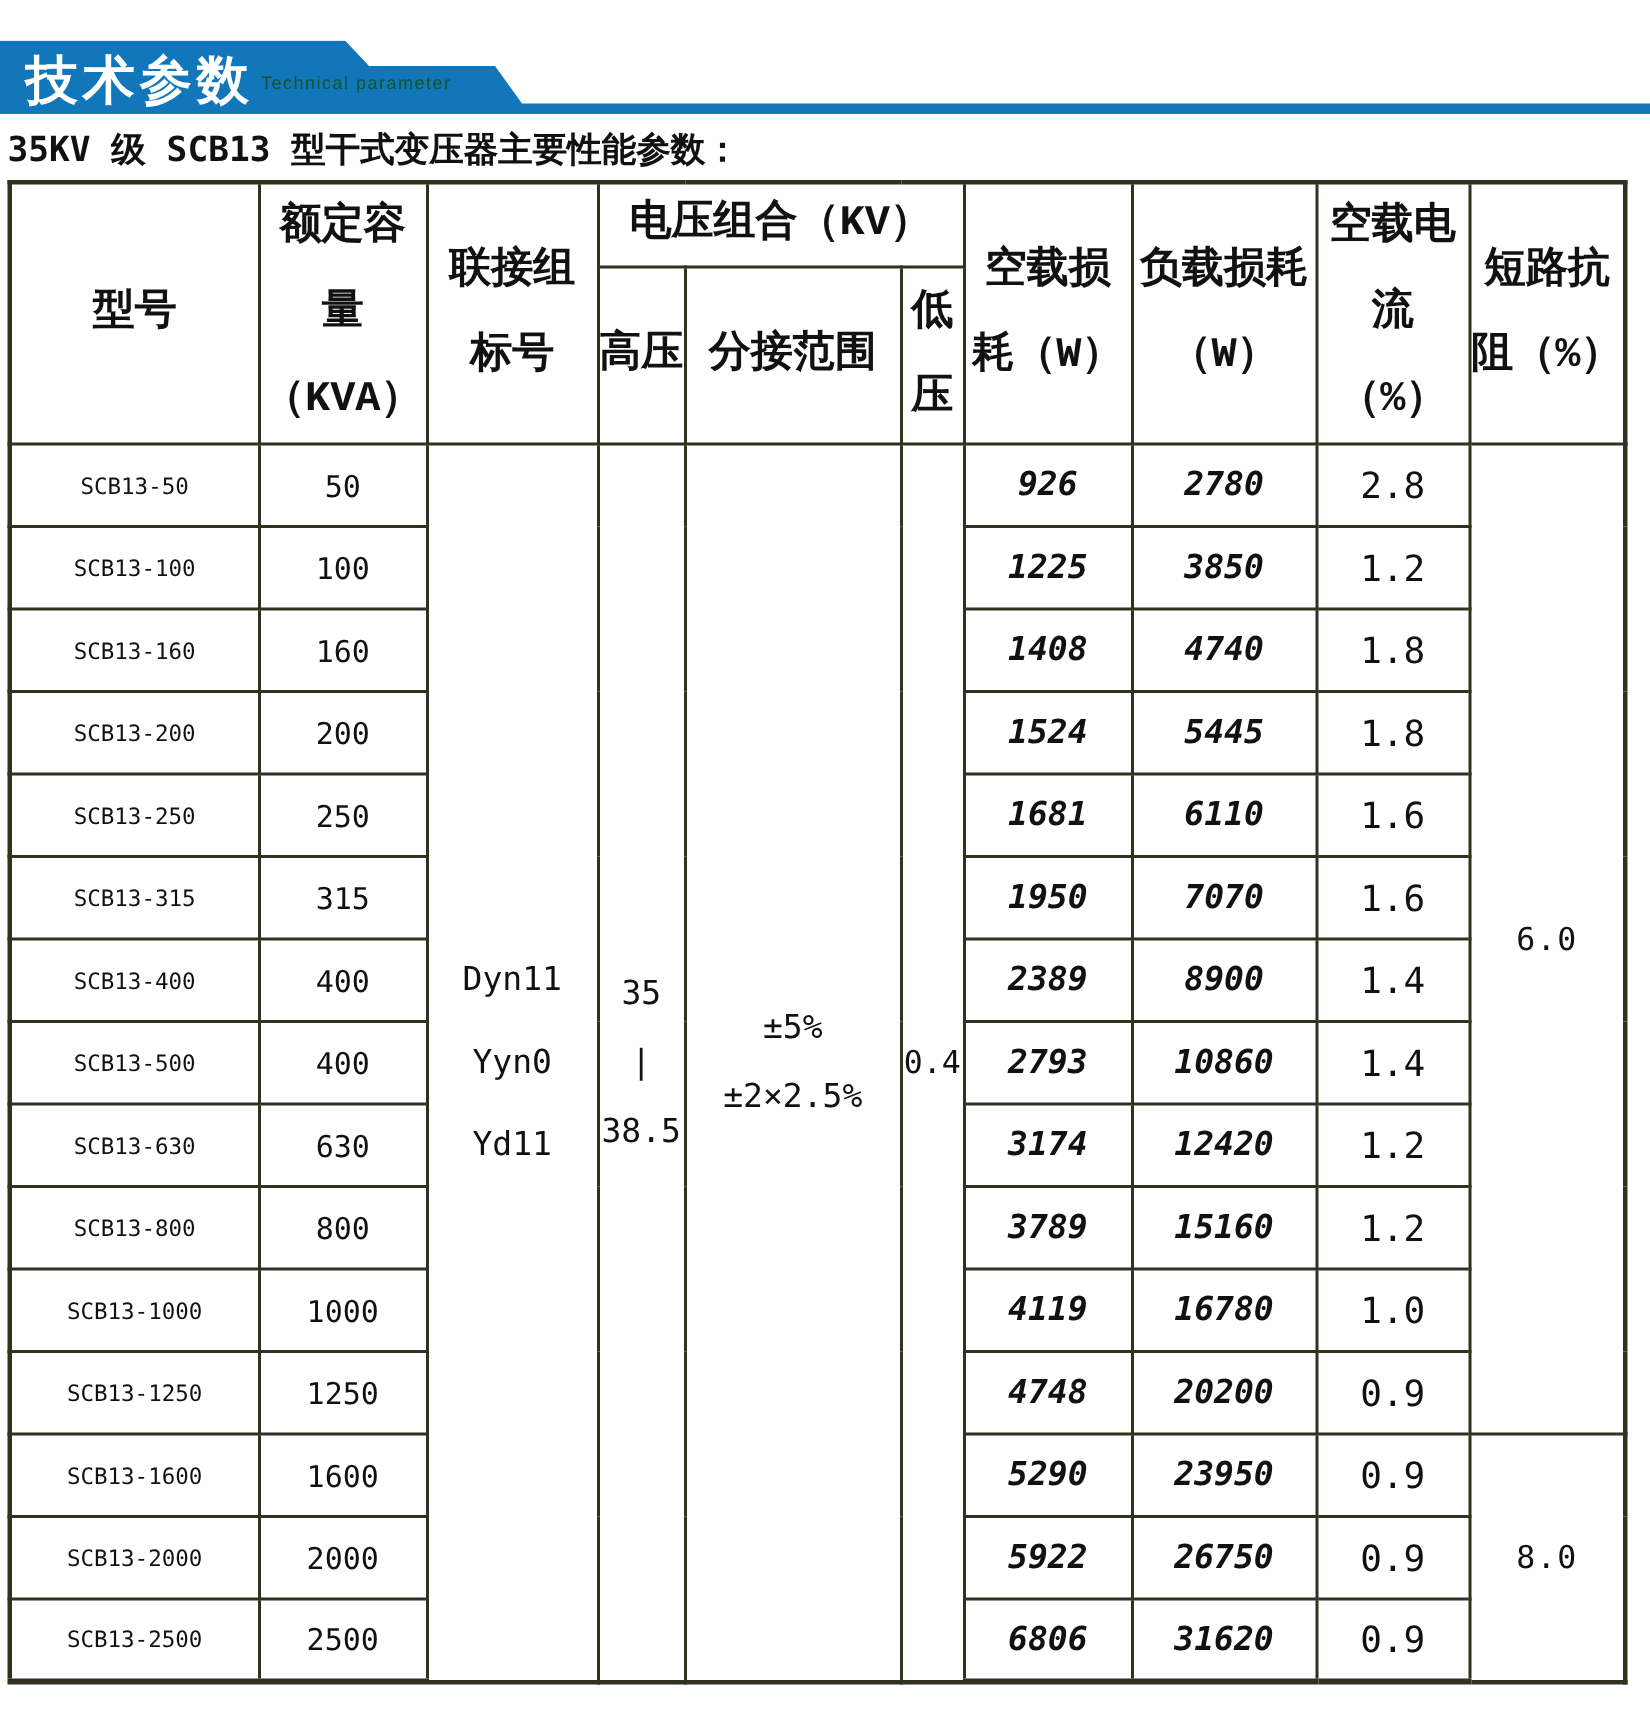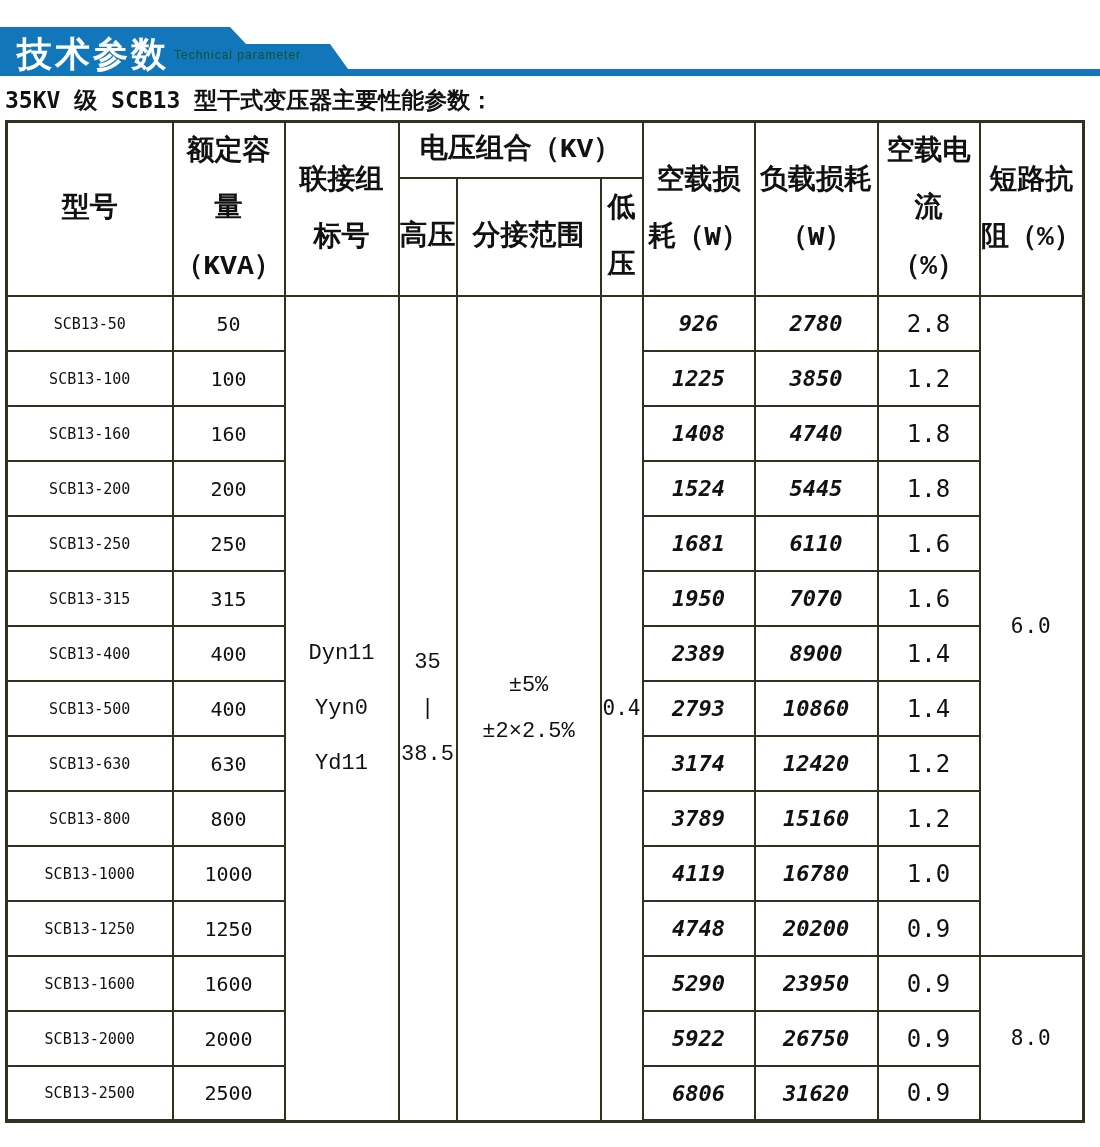--- a/index.html
+++ b/index.html
@@ -95,21 +95,20 @@
   .cell-p0, .cell-pk { font-size: 22px; font-weight: 700; font-style: italic; }
   .cell-i0    { font-size: 24px; }
   .cell-conn, .cell-hv, .cell-tap { font-size: 22px; }
   .cell-lv    { font-size: 21px; }
   .cell-uk    { font-size: 21px; letter-spacing: 1px; }
   .stack {
     display: flex;
     flex-direction: column;
     align-items: center;
     justify-content: center;
-    font-family: Liberation Mono, monospace;
   }
   .gap-lg > div + div { margin-top: 30px; }
   .gap-sm > div + div { margin-top: 21px; }
 </style>
 </head>
 <body>
 
 <div class="page">
 
   <div class="banner">

